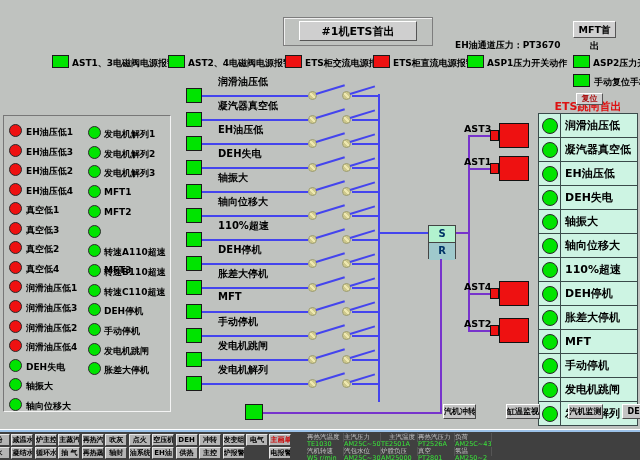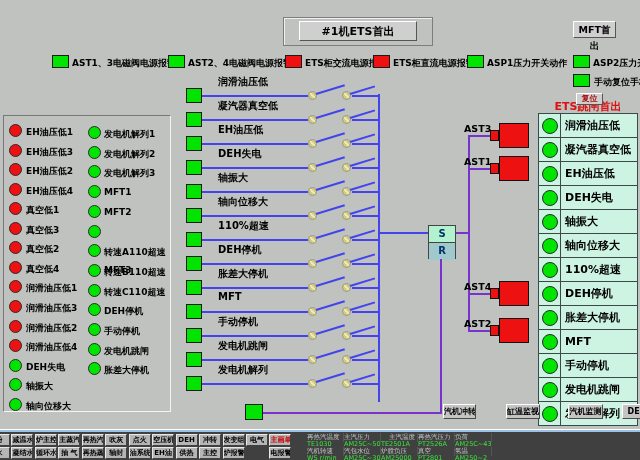--- a/index.html
+++ b/index.html
@@ -58,20 +58,21 @@
 <body>
 
 <div id="screen">
 
   <div id="ets-frame">
     <div id="ets-main-btn" class="btn3d">#1机ETS首出</div>
   </div>
 
   <div id="mft-btn" class="btn3d">MFT首出</div>
 
+  <div id="eh-pressure">EH油通道压力：PT3670</div>
 
   <div id="signal-box"></div>
 
   <div class="red-title" style="left:538px;top:99px;width:100px;font-size:11px;">ETS跳闸首出</div>
 
   <div id="sr-block">
     <div id="sr-s" class="sr-cell">S</div>
     <div id="sr-r" class="sr-cell">R</div>
   </div>
 

